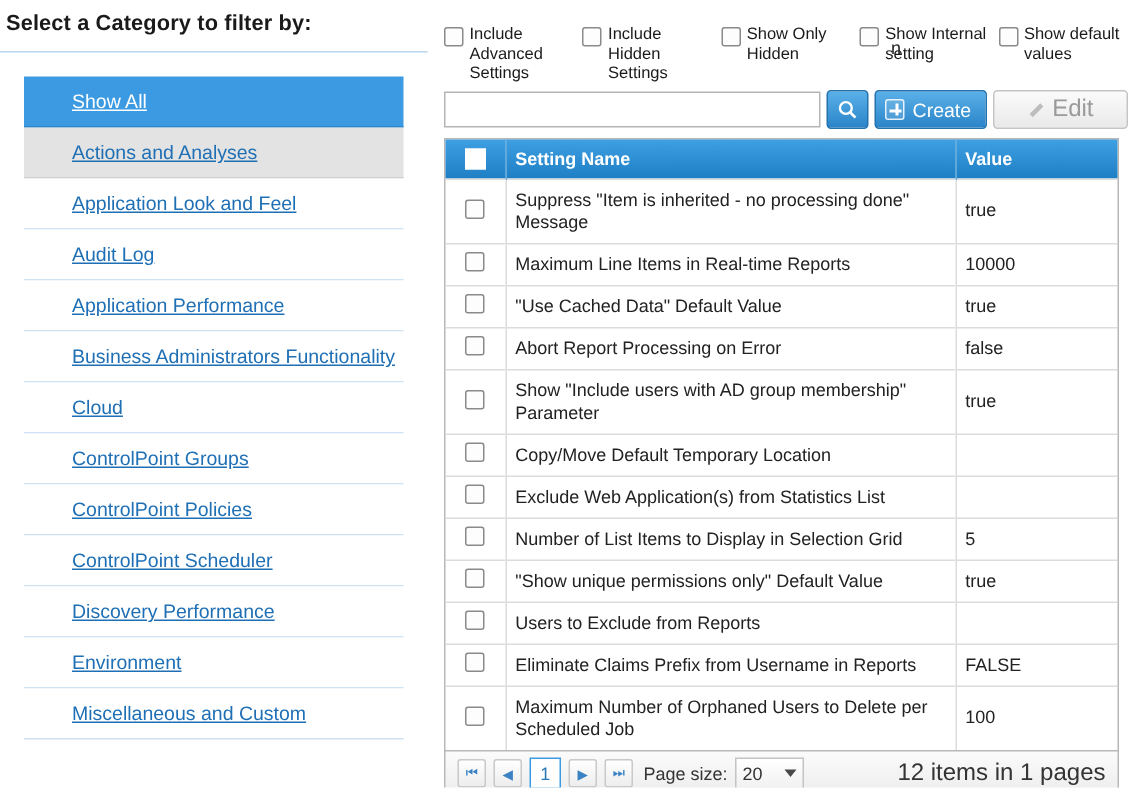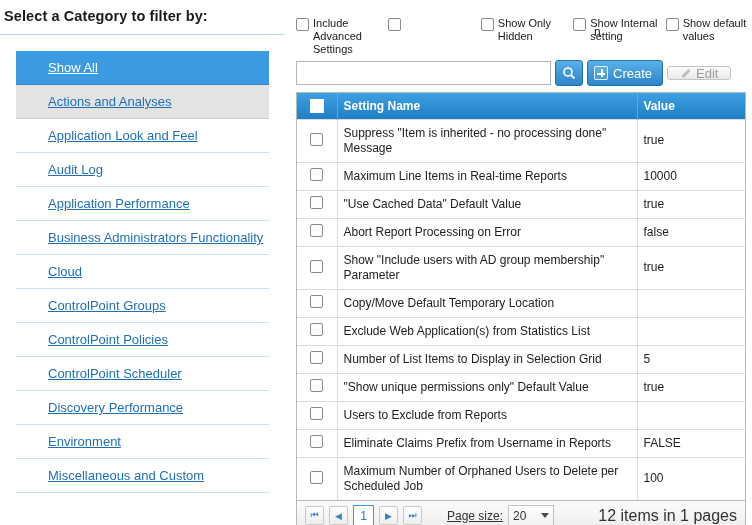--- a/index.html
+++ b/index.html
@@ -150,27 +150,27 @@
     background: rgba(255,255,255,0.12);
   }
   .plus-box::before, .plus-box::after {
     content: "";
     position: absolute;
     background: #ffffff;
   }
   .plus-box::before { left: 2px; top: 5.5px; width: 8px; height: 2px; }
   .plus-box::after  { top: 2px; left: 5.5px; height: 8px; width: 2px; }
   #edit-button {
-    height: 14px;
-    padding: 0 12px;
+    height: 26px;
+    padding: 0 22px;
     border: 1px solid #c4c4c4;
     border-radius: 3px;
     background: linear-gradient(#fbfbfb, #e9e9e9);
     color: #9a9a9a;
-    font-size: 13px;
+    font-size: 16px;
     display: inline-flex;
     align-items: center;
     gap: 5px;
     cursor: default;
   }
   .pencil {
     width: 11px; height: 11px;
     display: inline-block;
     position: relative;
   }
@@ -266,21 +266,21 @@
     width: 21px; height: 21px;
     border: 1px solid #3b9ae1;
     background: #ffffff;
     color: #2a7ab8;
     display: inline-flex;
     align-items: center;
     justify-content: center;
     font-size: 12px;
     cursor: pointer;
   }
-  #page-size-label { margin-left: 20px; text-decoration: underline; }
+  #page-size-label { margin-left: 2px; }
   #page-size-select {
     width: 46px; height: 22px;
     border: 1px solid #c4c4c4;
     background: linear-gradient(#ffffff, #f0f0f0);
     display: inline-flex;
     align-items: center;
     padding: 0 4px;
     font-size: 12px;
     color: #333;
     justify-content: space-between;
@@ -324,20 +324,21 @@
 
   <div id="right-panel">
 
     <div id="filter-row">
         <div class="filter-item">
           <input type="checkbox" class="cb" style="">
           <span class="lbl">Include Advanced Settings</span>
         </div>
         <div class="filter-item">
           <input type="checkbox" class="cb" style="">
+          <span class="lbl">Include Hidden Settings</span>
         </div>
         <div class="filter-item">
           <input type="checkbox" class="cb" style="">
           <span class="lbl">Show Only Hidden</span>
         </div>
         <div class="filter-item">
           <input type="checkbox" class="cb" style="">
           <span class="lbl">Show Internal setting</span>
         </div>
         <div class="filter-item">

